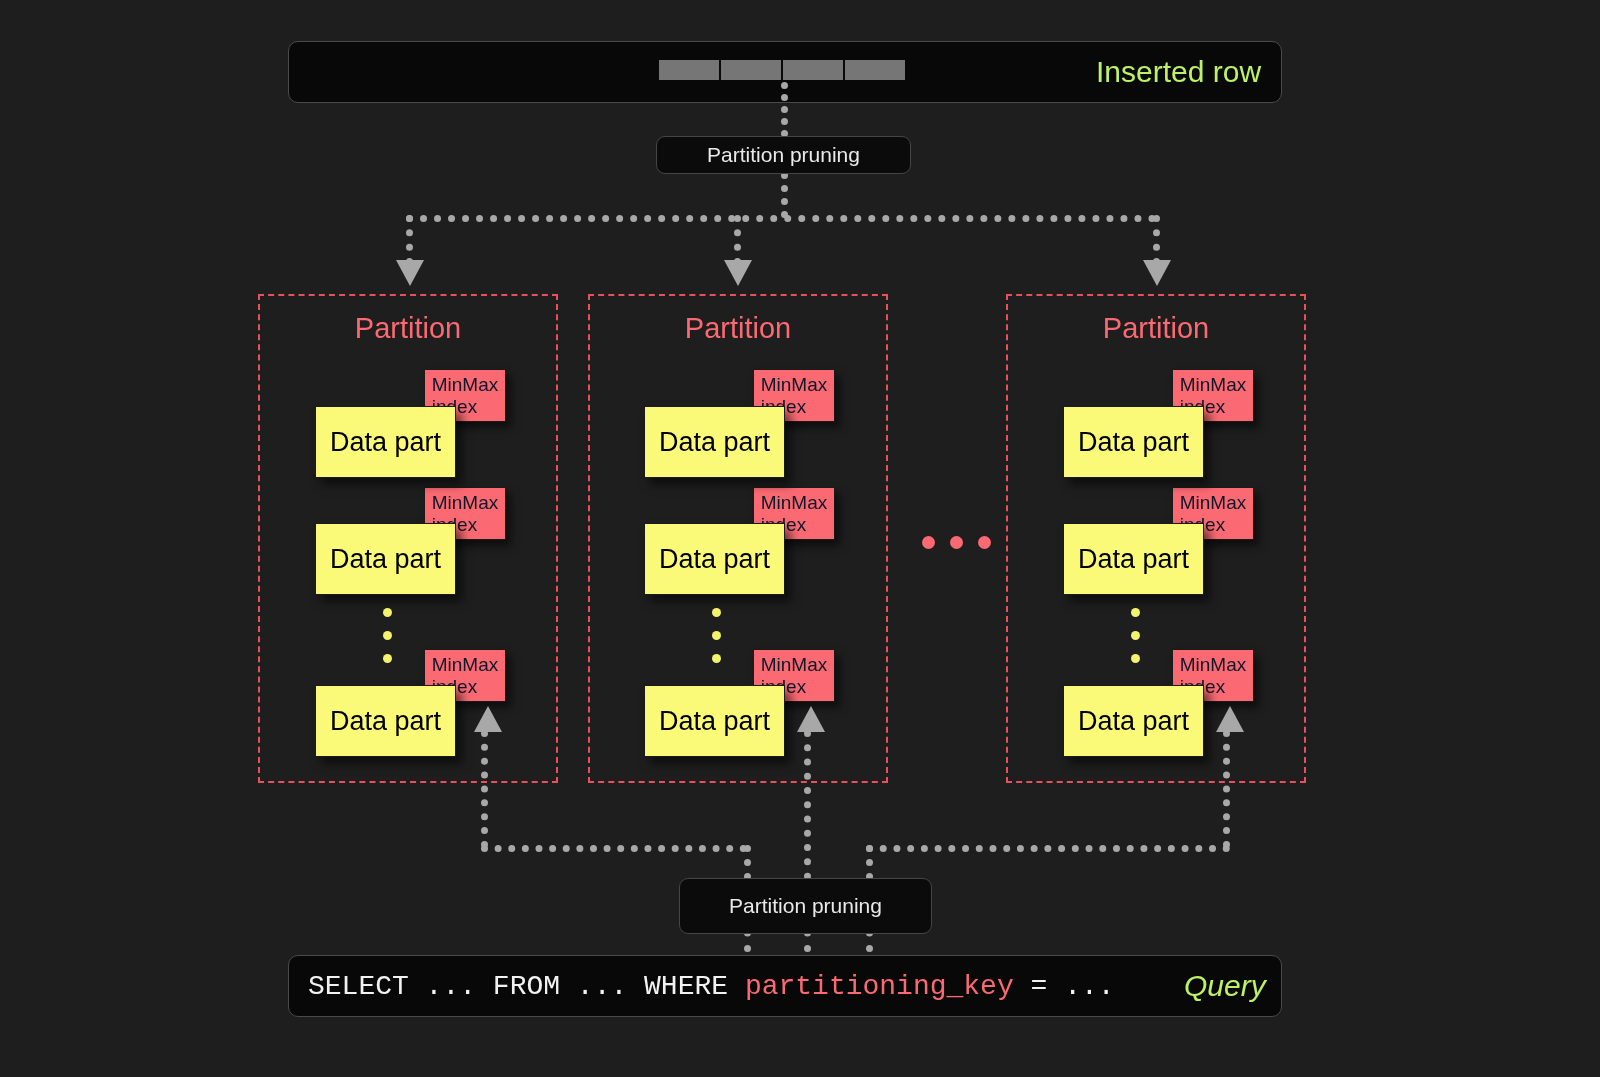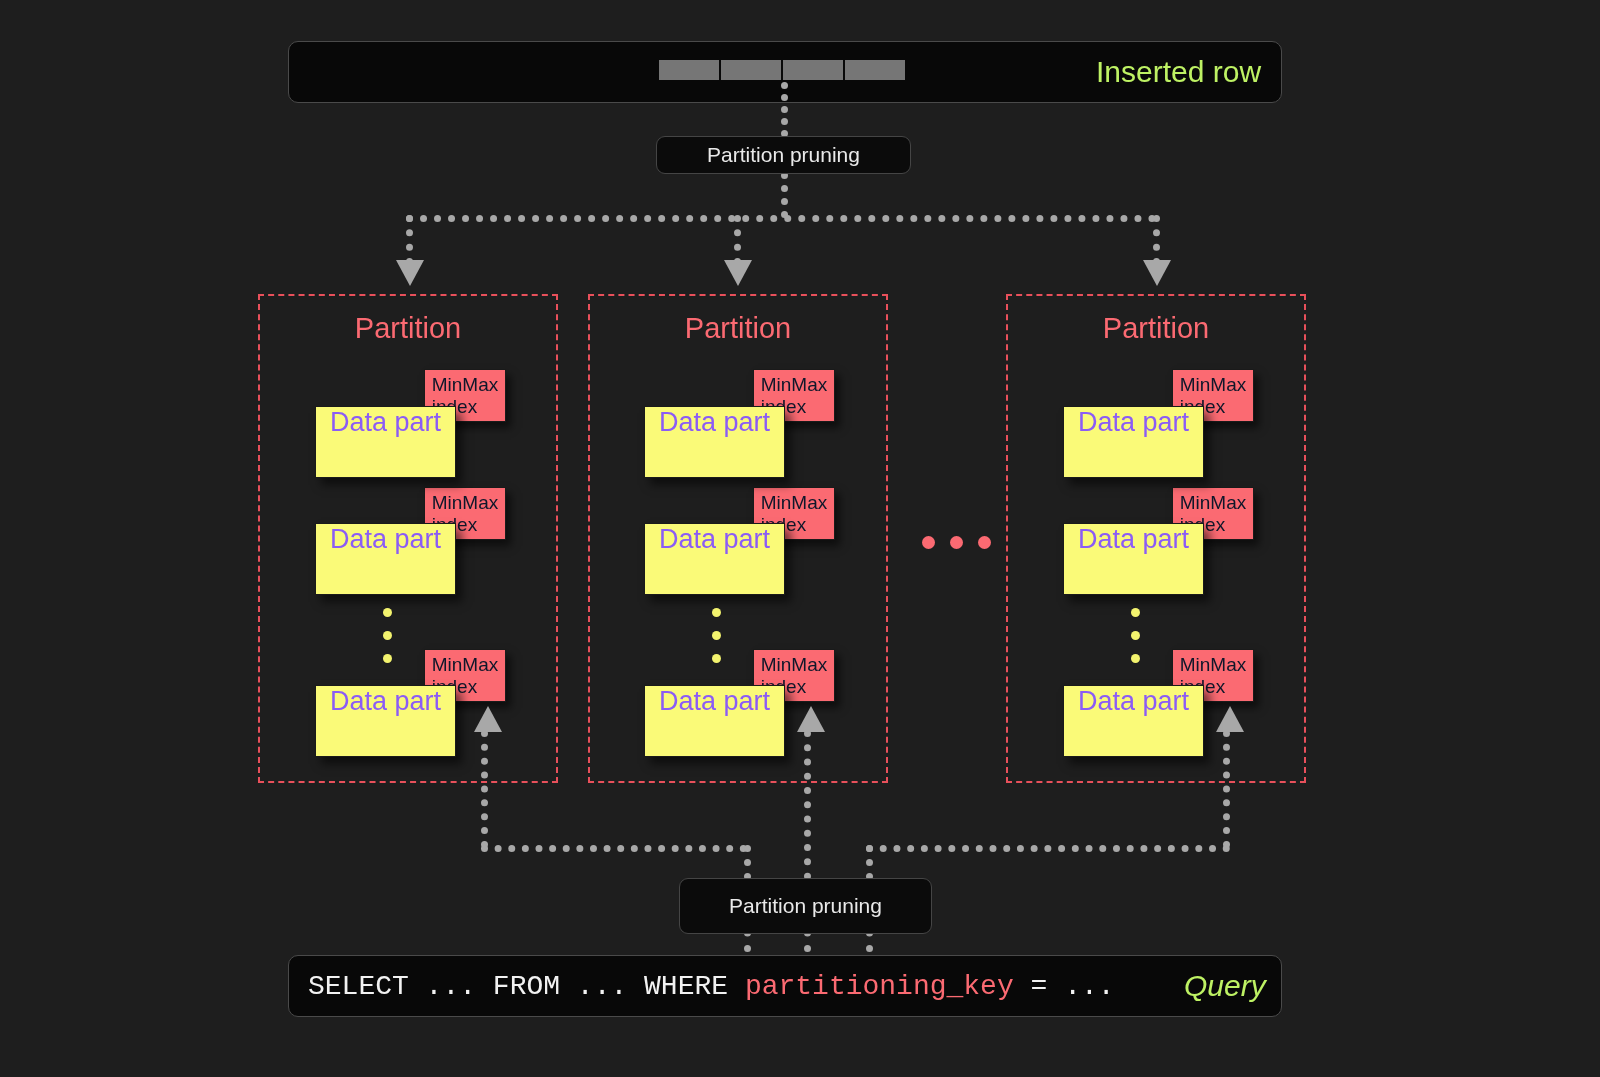--- a/index.html
+++ b/index.html
@@ -77,24 +77,24 @@
     right: 0;
     text-align: center;
     color: #fb6a72;
     font-size: 29px;
     line-height: 1;
   }
   .datapart {
     position: absolute;
     background: #fafa78;
     border: 1px solid #1a1a1a;
-    color: #8b5cf6;
+    color: #000000;
     font-size: 27px;
     display: flex;
-    align-items: flex-start;
+    align-items: center;
     justify-content: center;
     box-shadow: 6px 7px 9px rgba(0,0,0,0.55);
     box-sizing: border-box;
     z-index: 3;
   }
   .minmax {
     position: absolute;
     background: #fb6a72;
     border: 1px solid #1a1a1a;
     color: #0f172a;

